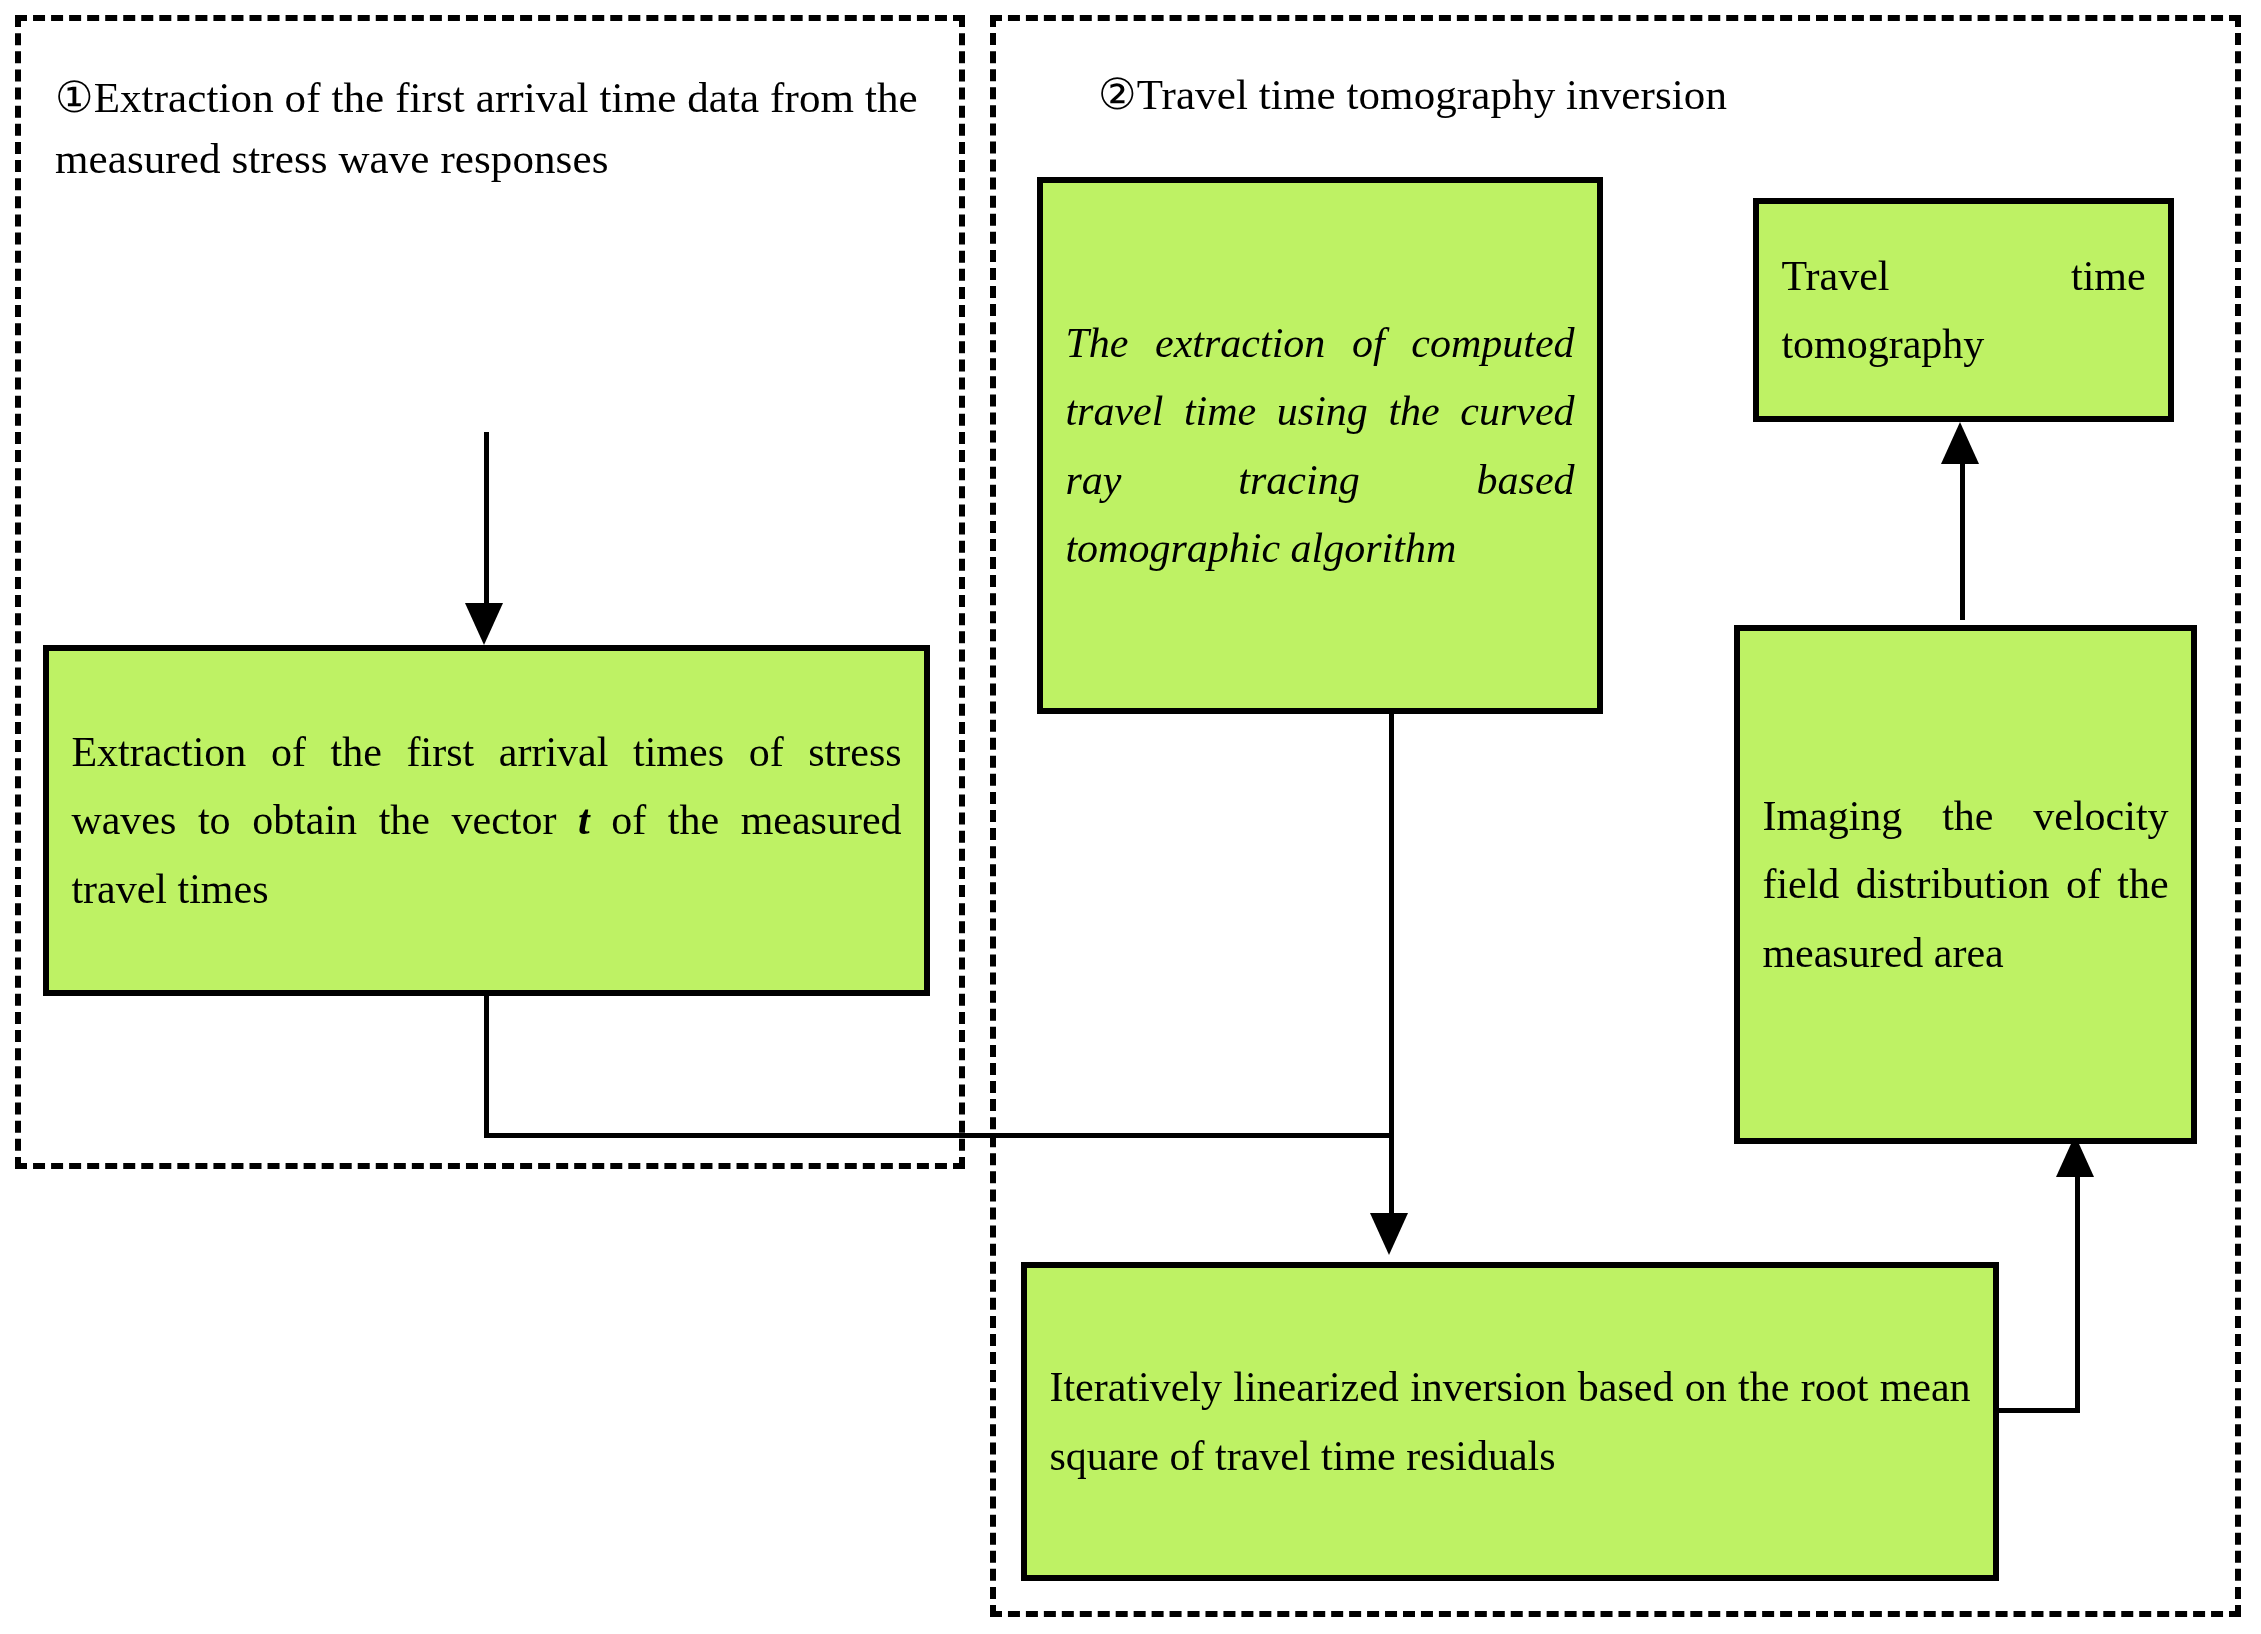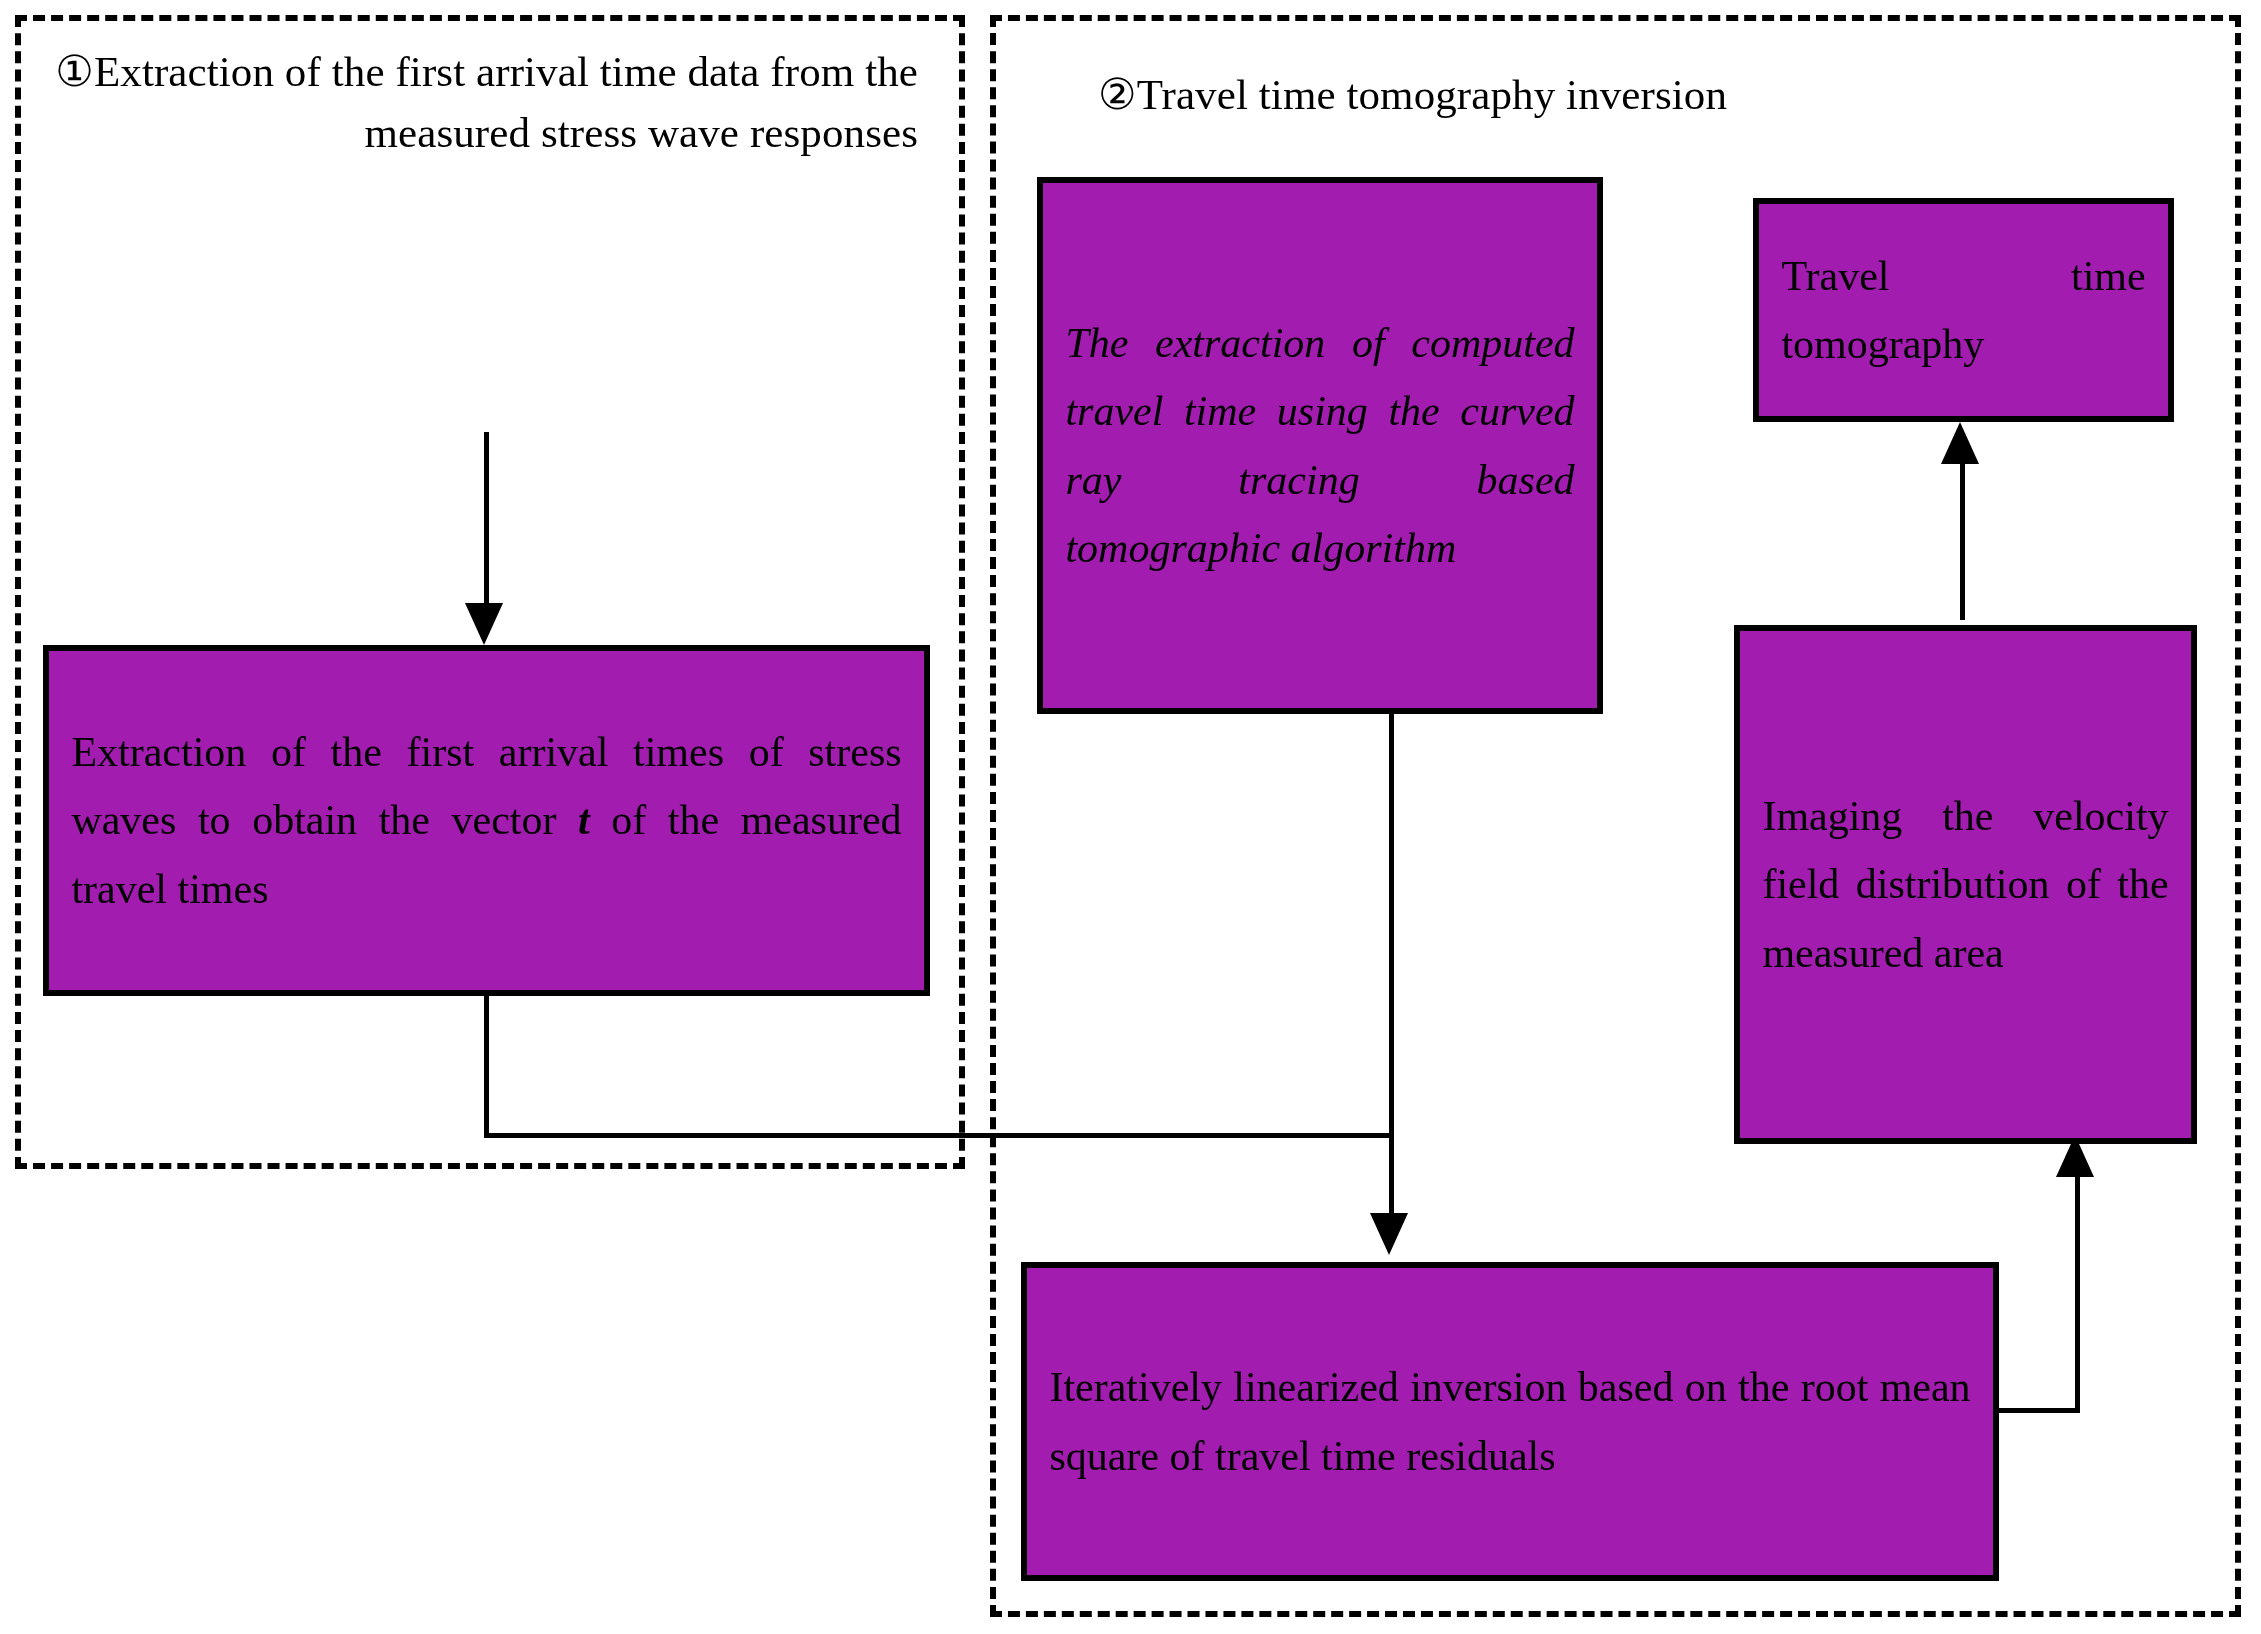--- a/index.html
+++ b/index.html
@@ -28,29 +28,29 @@
   #panel-right { left: 990px; top: 15.4px; width: 1251px; height: 1602px; }
 
   
   .panel-caption {
     position: absolute;
     font-size: 43px;
     line-height: 1.42;
     letter-spacing: 0.1px;
     white-space: pre-line;
   }
-  #caption-left  { left: 55px;  top: 41px;  width: 863px; text-align: right; }
+  #caption-left  { left: 55px;  top: 67px;  width: 863px; }
   #caption-right { left: 1098px; top: 64px; width: 982px; }
 
   
   .box {
     position: absolute;
     border: 6.3px solid #000000;
     box-sizing: border-box;
-    background: #a21caf;
+    background: #bef264;
     display: flex;
     align-items: center;
     z-index: 3;
   }
   .box > .box-text {
     width: 100%;
     padding: 0 22.4px;
     font-size: 42px;
     line-height: 1.62;
     text-align: justify;

